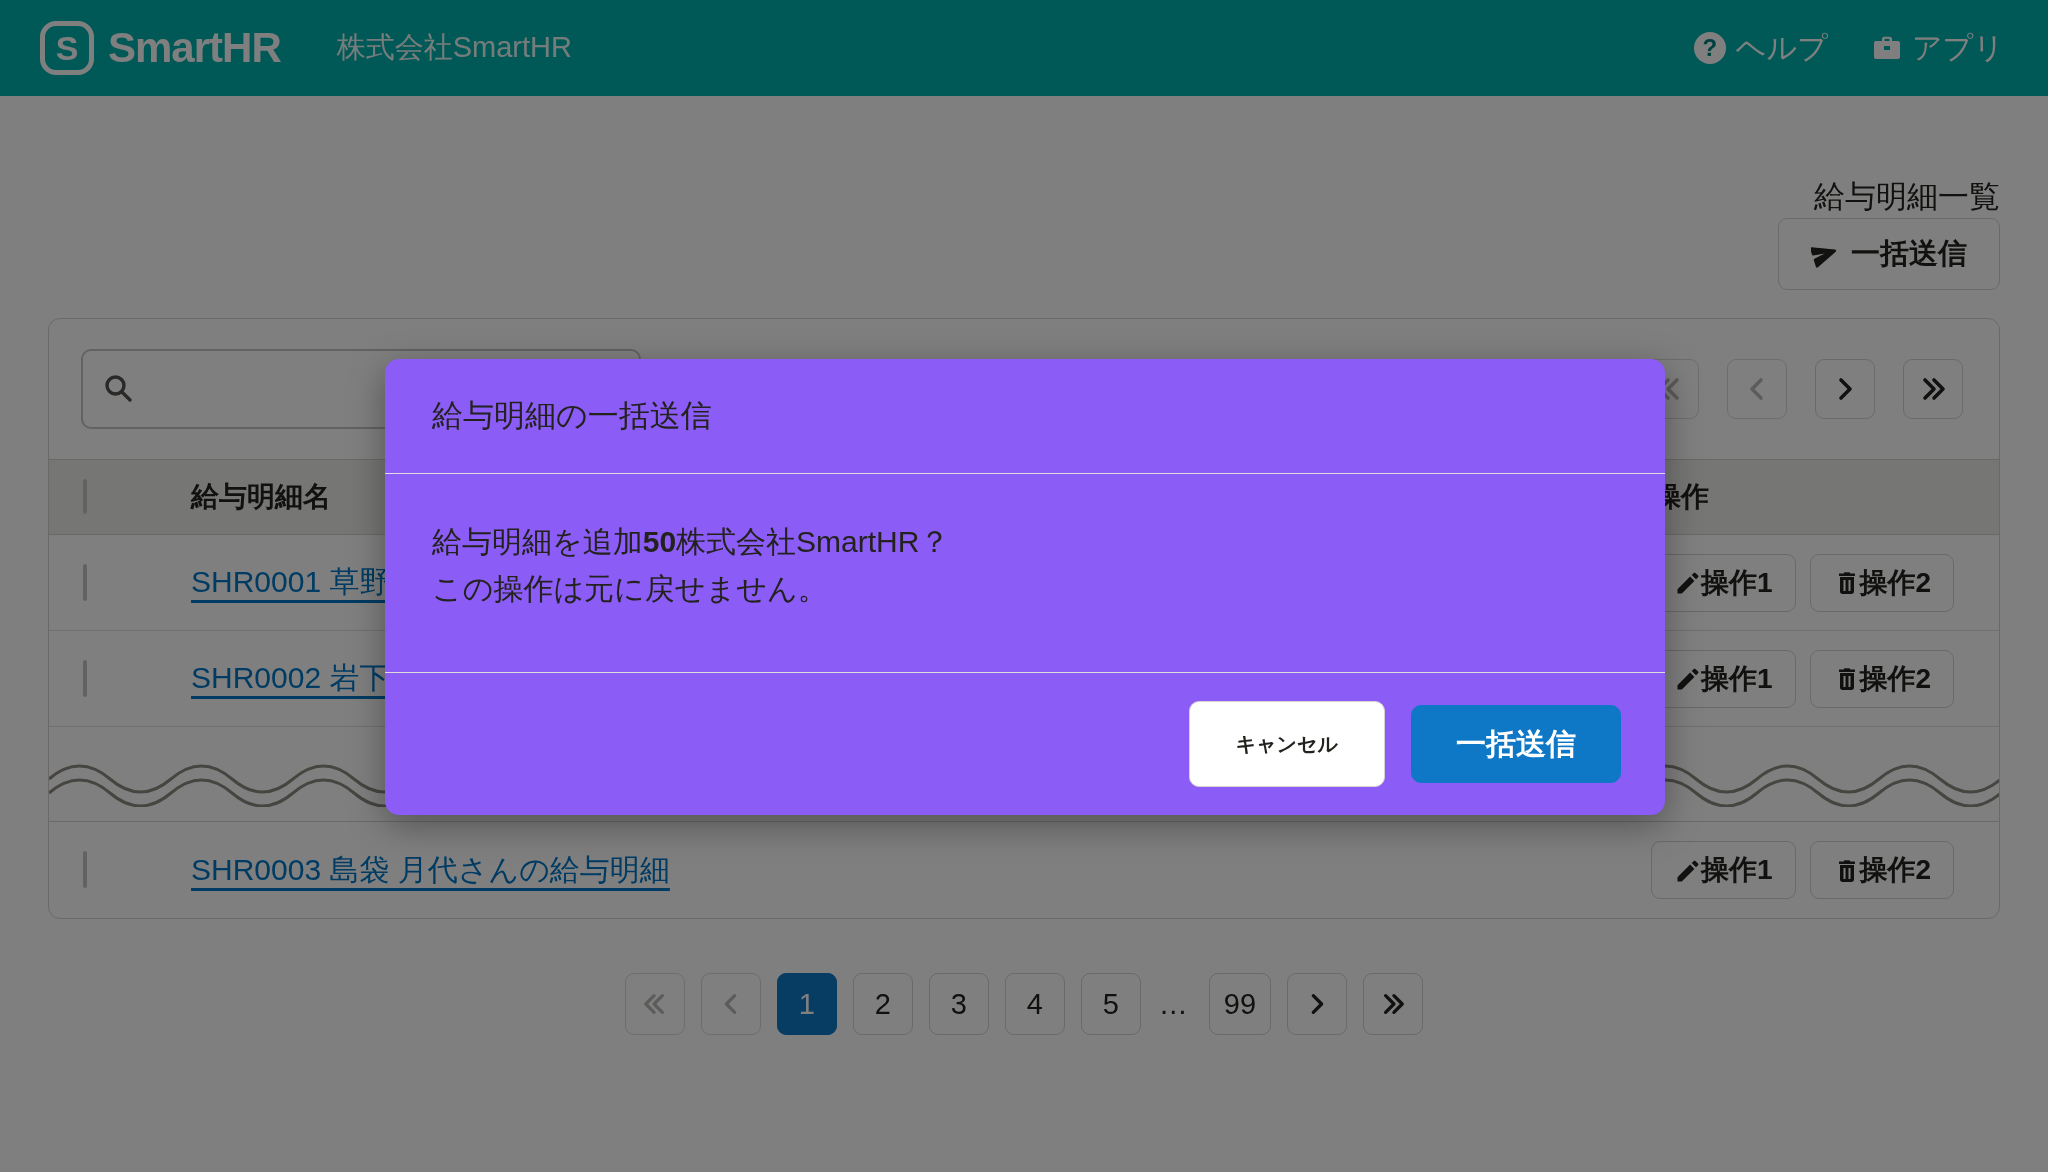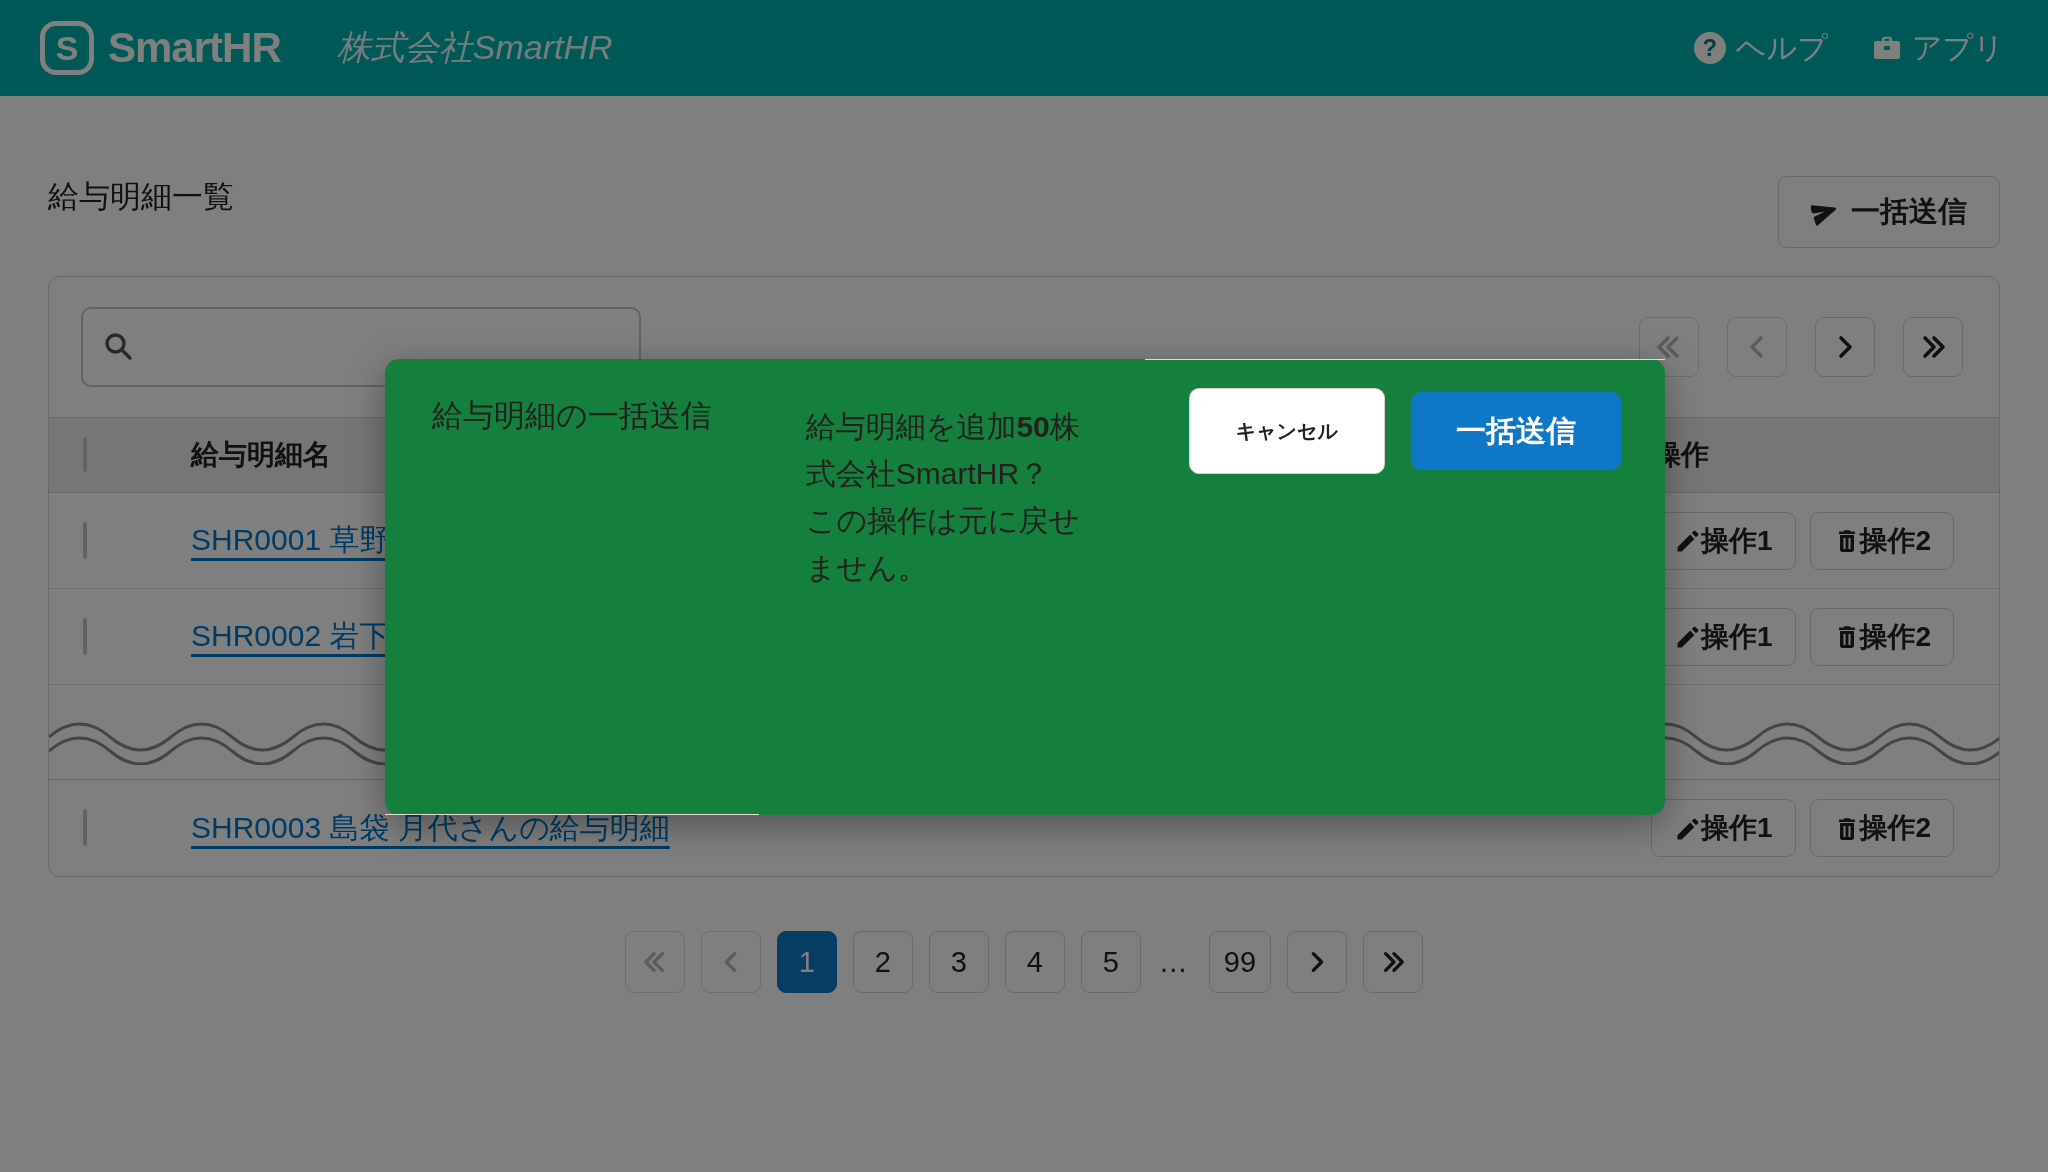--- a/index.html
+++ b/index.html
@@ -6,32 +6,32 @@
   html,body { width:2048px; height:1172px; }
   body { font-family:"Liberation Sans","DejaVu Sans",sans-serif; color:#23221e; background:#fff; }
   .page { position:relative; width:2048px; height:1172px; background:#fff; overflow:hidden; }
 
   
   .app-header { height:96px; background:#00b3ad; display:flex; align-items:center; padding:0 44px 0 40px; }
   .brand { display:flex; align-items:center; gap:14px; }
   .logo-mark { width:54px; height:54px; border:5px solid #fff; border-radius:16px; color:#fff;
                font-weight:bold; font-size:34px; display:flex; align-items:center; justify-content:center; }
   .logo-text { color:#fff; font-size:42px; font-weight:bold; letter-spacing:-1px; }
-  .company { color:rgba(255,255,255,.92); font-size:34px; margin-left:56px;font-style:italic; }
+  .company { color:rgba(255,255,255,.92); font-size:29px; margin-left:56px; }
   .header-right { margin-left:auto; display:flex; align-items:center; gap:44px; color:#fff; font-size:30px; }
   .header-item { display:flex; align-items:center; gap:10px; cursor:pointer; }
   .qmark { width:32px; height:32px; border-radius:50%; background:#fff; color:#00837e; font-weight:bold;
            font-size:24px; display:flex; align-items:center; justify-content:center; }
   .caret-down { width:0; height:0; border-left:10px solid transparent; border-right:10px solid transparent;
                 border-top:12px solid #fff; margin-left:8px; }
 
   
   .main { padding:0 48px; }
   .page-title { font-size:40px; font-weight:normal; margin-top:60px; line-height:56px; }
-  .section-row { margin-top:80px; display:flex; align-items:flex-start; }
+  .section-row { margin-top:80px; display:flex; align-items:flex-end;flex-direction:column; }
   .section-title { font-size:31px; font-weight:normal; }
   .section-actions { margin-left:auto; display:flex; gap:18px; }
   .btn { display:inline-flex; align-items:center; justify-content:center; gap:12px; background:#fff;
          border:1px solid #d6d3d0; border-radius:9px; font-weight:bold; font-size:29px; color:#23221e;
          height:72px; padding:0 32px; cursor:pointer; }
   .btn svg { flex:none; }
 
   
   .card { margin-top:28px; border:1px solid #d6d3d0; border-radius:12px; background:#fff; overflow:hidden; }
   .card-toolbar { display:flex; align-items:center; justify-content:space-between; padding:30px 36px 30px 32px; }
@@ -65,22 +65,22 @@
   .pager-bottom { margin-top:54px; display:flex; justify-content:center; align-items:center; gap:16px; padding-bottom:60px; }
   .pgbtn { min-width:60px; height:62px; border:1px solid #d6d3d0; border-radius:9px; background:#fff;
            display:flex; align-items:center; justify-content:center; font-size:29px; color:#23221e;
            cursor:pointer; padding:0 14px; }
   .pgbtn.disabled { color:#bcb9b6; border-color:#dedbd8; cursor:default; }
   .pgbtn.active { background:#0e78c6; border-color:#0e78c6; color:#fff; cursor:default; }
   .pg-ellipsis { font-size:29px; color:#23221e; letter-spacing:3px; padding:0 2px; }
 
   
   .overlay { position:absolute; inset:0; background:rgba(0,0,0,.5); z-index:10; }
-  .modal { position:absolute; left:385px; top:359px; width:1280px; height:456px; background:#15803d;
-           border-radius:14px; z-index:20; box-shadow:0 10px 36px rgba(0,0,0,.35); display:flex; flex-direction:row; }
+  .modal { position:absolute; left:385px; top:359px; width:1280px; height:456px; background:#8b5cf6;
+           border-radius:14px; z-index:20; box-shadow:0 10px 36px rgba(0,0,0,.35); display:flex; flex-direction:column; }
   .modal-title { padding:36px 47px; font-size:31px; font-weight:normal; border-bottom:1px solid #dedbd8; }
   .modal-body { flex:1; padding:44px 47px 0; font-size:30px; line-height:47px; }
   .modal-footer { border-top:1px solid #dedbd8; display:flex; justify-content:flex-end; align-items:center;
                   gap:26px; padding:0 44px; height:143px; flex:none; }
   .btn-cancel { background:#fff; border:1px solid #d6d3d0; border-radius:10px; height:86px; padding:0 46px;
                 font-size:20px; font-weight:bold; color:#23221e; cursor:pointer; }
   .btn-primary { background:#0e78c6; border:1px solid #0e78c6; border-radius:10px; height:78px; padding:0 44px;
                  font-size:30px; font-weight:bold; color:#fff; cursor:pointer; }
 </style>
 </head>

